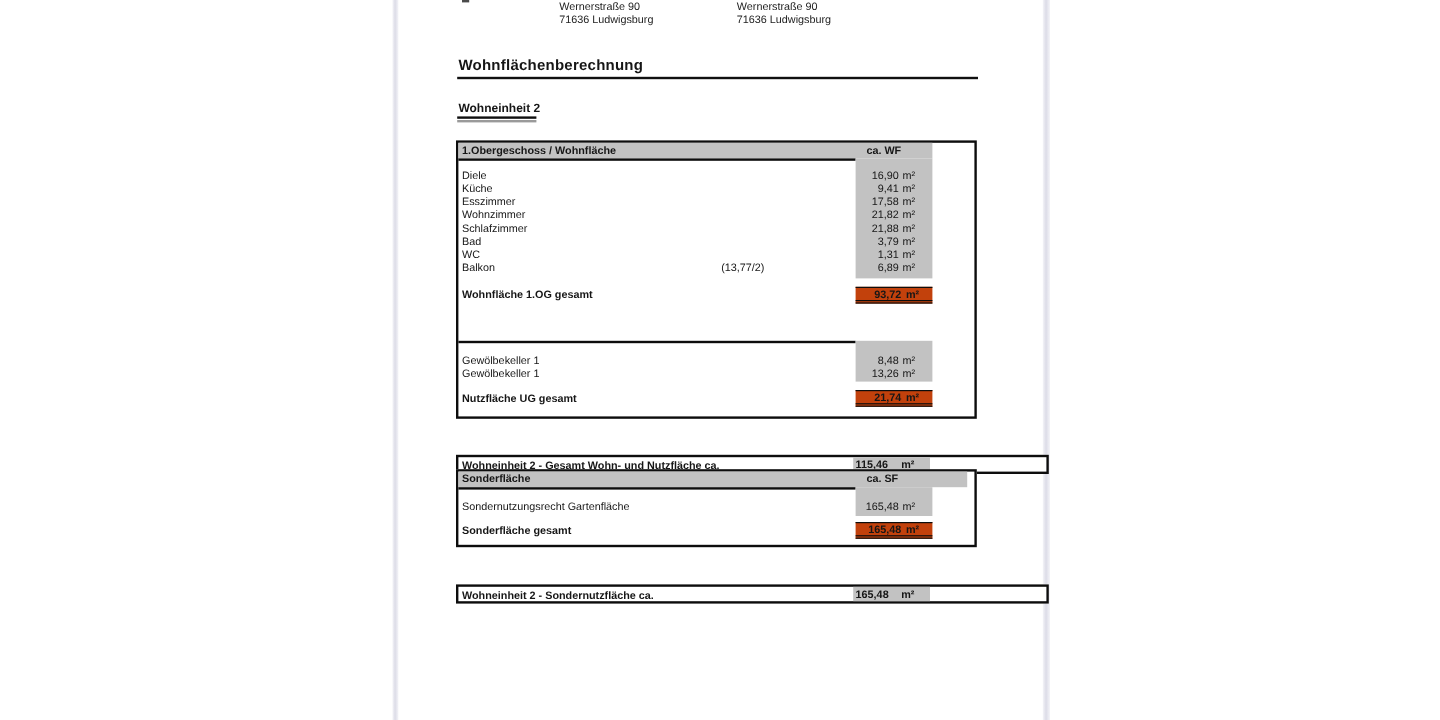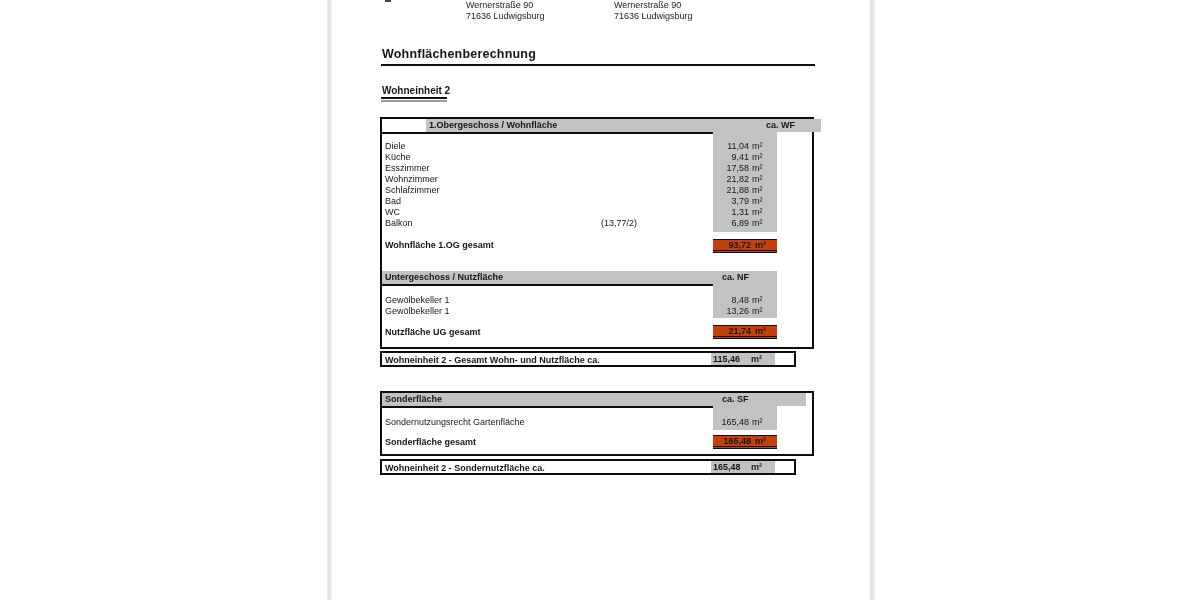--- a/index.html
+++ b/index.html
@@ -23,21 +23,21 @@
   .doc-title{position:absolute;left:382px;top:47px;font-size:12.5px;font-weight:bold;letter-spacing:.2px;}
   .title-rule{position:absolute;left:381px;top:64px;width:434px;height:2px;background:#101010;}
 
   .unit-heading{position:absolute;left:382px;top:85px;font-size:10px;font-weight:bold;}
   .unit-rule-black{position:absolute;left:381px;top:97px;width:66px;height:2px;background:#101010;}
   .unit-rule-gray{position:absolute;left:381px;top:100px;width:66px;height:2px;background:#9a9a9a;}
 
   .tbox{position:absolute;left:380px;width:434px;border:2px solid #0d0d0d;background:#fff;box-sizing:border-box;}
   .t1{top:117px;height:232px;}
   .t2{top:391px;height:65px;}
-  .sumrow{position:absolute;left:380px;width:416px;height:16px;border:2px solid #0d0d0d;box-sizing:border-box;background:#fff;}
+  .sumrow{position:absolute;left:380px;width:494px;height:16px;border:2px solid #0d0d0d;box-sizing:border-box;background:#fff;margin-top:28px;}
   .sum1{top:351px;}
   .sum2{top:459px;}
 
   .band{position:absolute;left:0;height:13px;width:395px;background:#c2c2c2;}
   .band-rule{position:absolute;left:0;height:2px;width:331px;background:#0d0d0d;}
   .band-label{position:absolute;left:3px;top:1px;font-size:9px;font-weight:bold;white-space:nowrap;}
   .colhead{position:absolute;left:340px;top:1px;font-size:9px;font-weight:bold;}
 
   .graycol{position:absolute;left:331px;width:64px;background:#c2c2c2;}
 
@@ -82,32 +82,32 @@
 
 <div class="doc-title">Wohnflächenberechnung</div>
 <div class="title-rule"></div>
 
 <div class="unit-heading">Wohneinheit 2</div>
 <div class="unit-rule-black"></div>
 <div class="unit-rule-gray"></div>
 
 <div class="tbox t1">
 
-  <div class="band" style="top:0;margin-left:44px;">
+  <div class="band" style="top:0;">
     <span class="band-label">1.Obergeschoss / Wohnfläche</span>
     <span class="colhead">ca. WF</span>
   </div>
   <div class="band-rule" style="top:13px;"></div>
 
   <div class="graycol" style="top:13px;height:100px;"></div>
 
   <div class="trow" style="top:22px;">
     <span class="rlabel">Diele</span>
     <span class="vcell">
-        <span class="num">11,04</span>
+        <span class="num">16,90</span>
         <span class="unit">m²</span>
       </span>
   </div>
   <div class="trow" style="top:33px;">
     <span class="rlabel">Küche</span>
     <span class="vcell">
         <span class="num">9,41</span>
         <span class="unit">m²</span>
       </span>
   </div>
@@ -154,24 +154,20 @@
         <span class="unit">m²</span>
       </span>
   </div>
 
   <div class="total-label" style="top:121px;">Wohnfläche 1.OG gesamt</div>
   <div class="totalbox" style="top:120px;">
     <span class="num">93,72</span>
       <span class="unit">m²</span>
   </div>
 
-  <div class="band" style="top:152px;">
-    <span class="band-label">Untergeschoss / Nutzfläche</span>
-    <span class="colhead">ca. NF</span>
-  </div>
   <div class="band-rule" style="top:165px;"></div>
 
   <div class="graycol" style="top:165px;height:34px;"></div>
 
   <div class="trow" style="top:176px;">
     <span class="rlabel">Gewölbekeller 1</span>
     <span class="vcell">
         <span class="num">8,48</span>
         <span class="unit">m²</span>
       </span>

